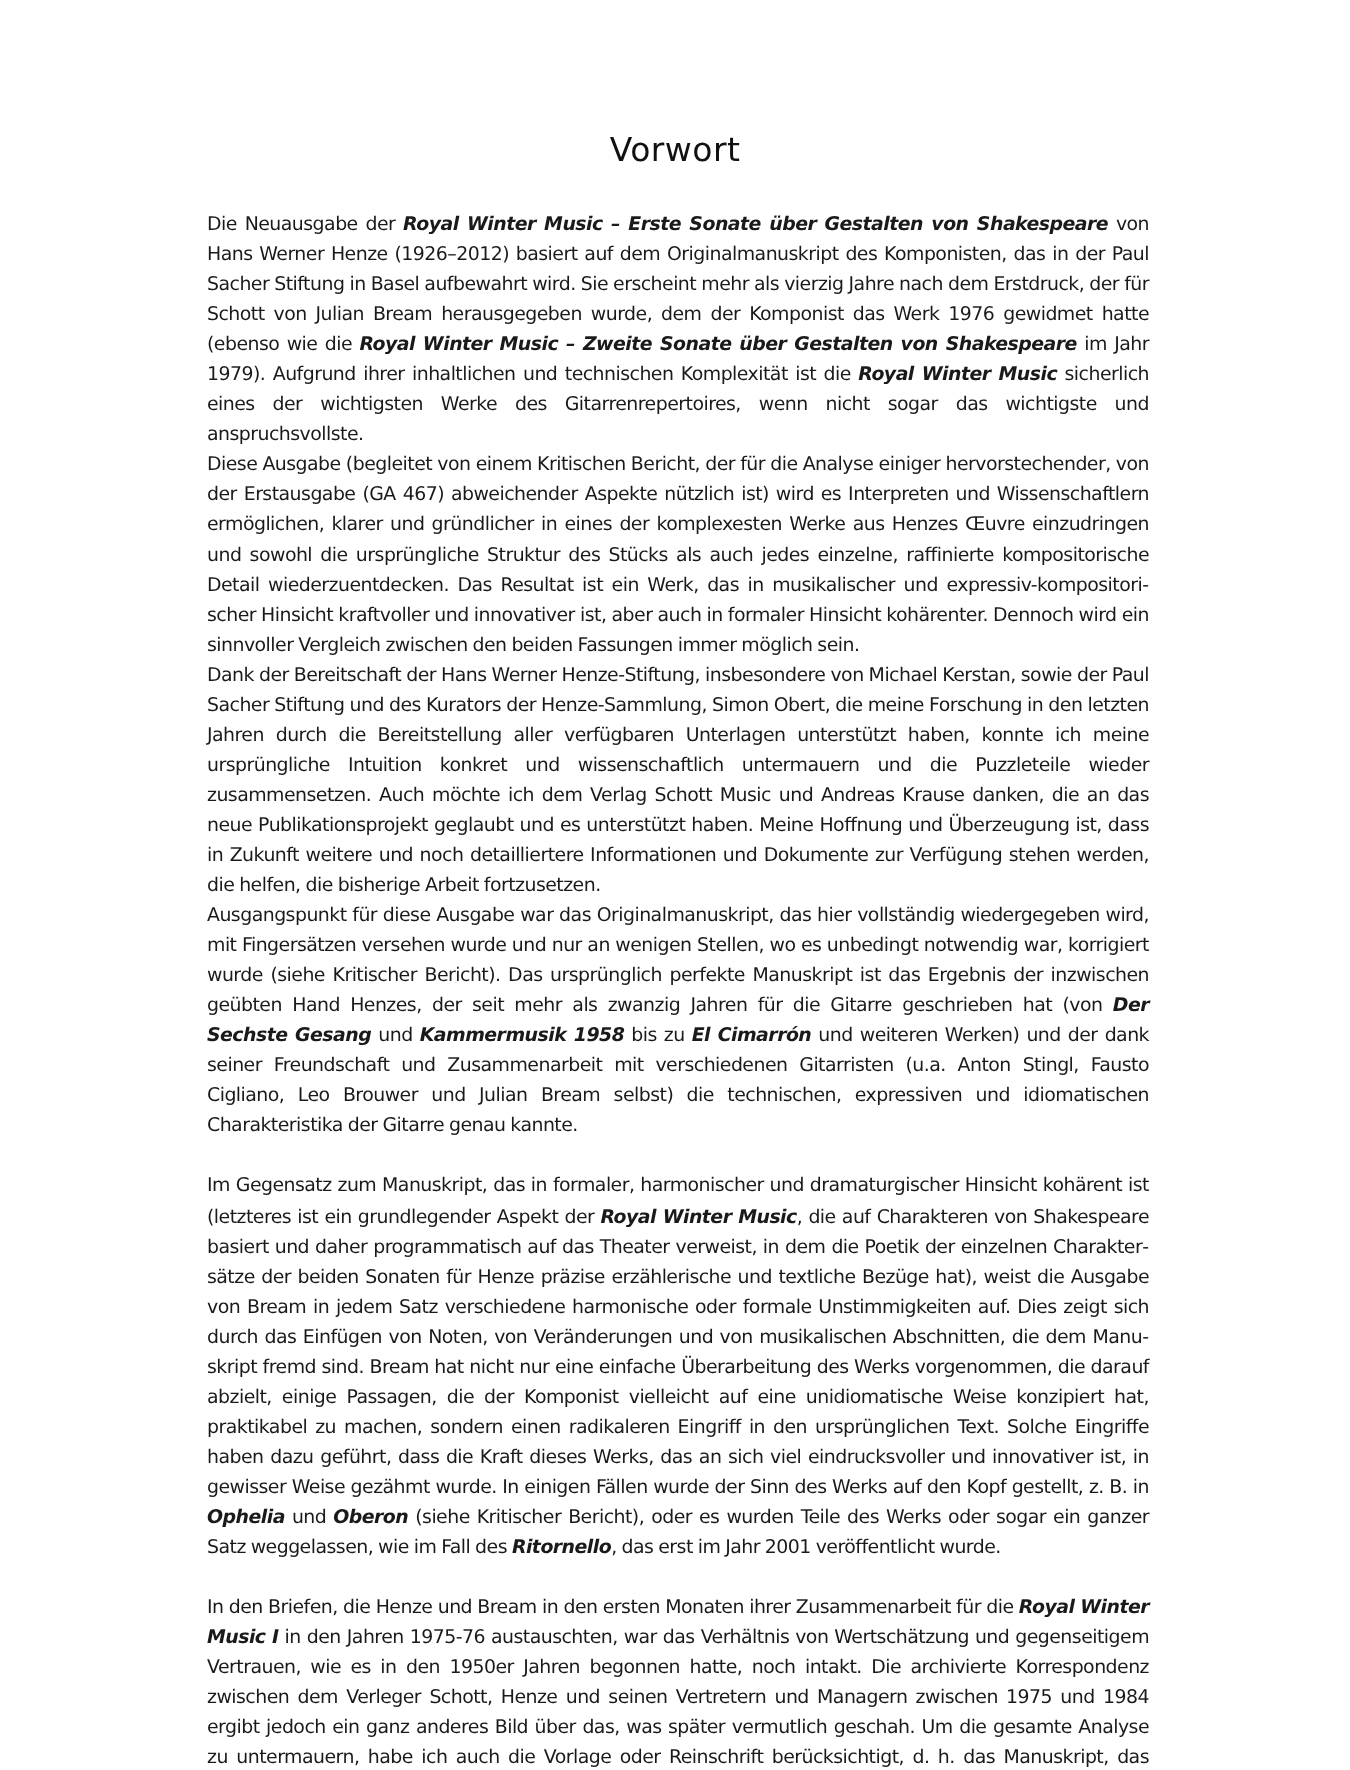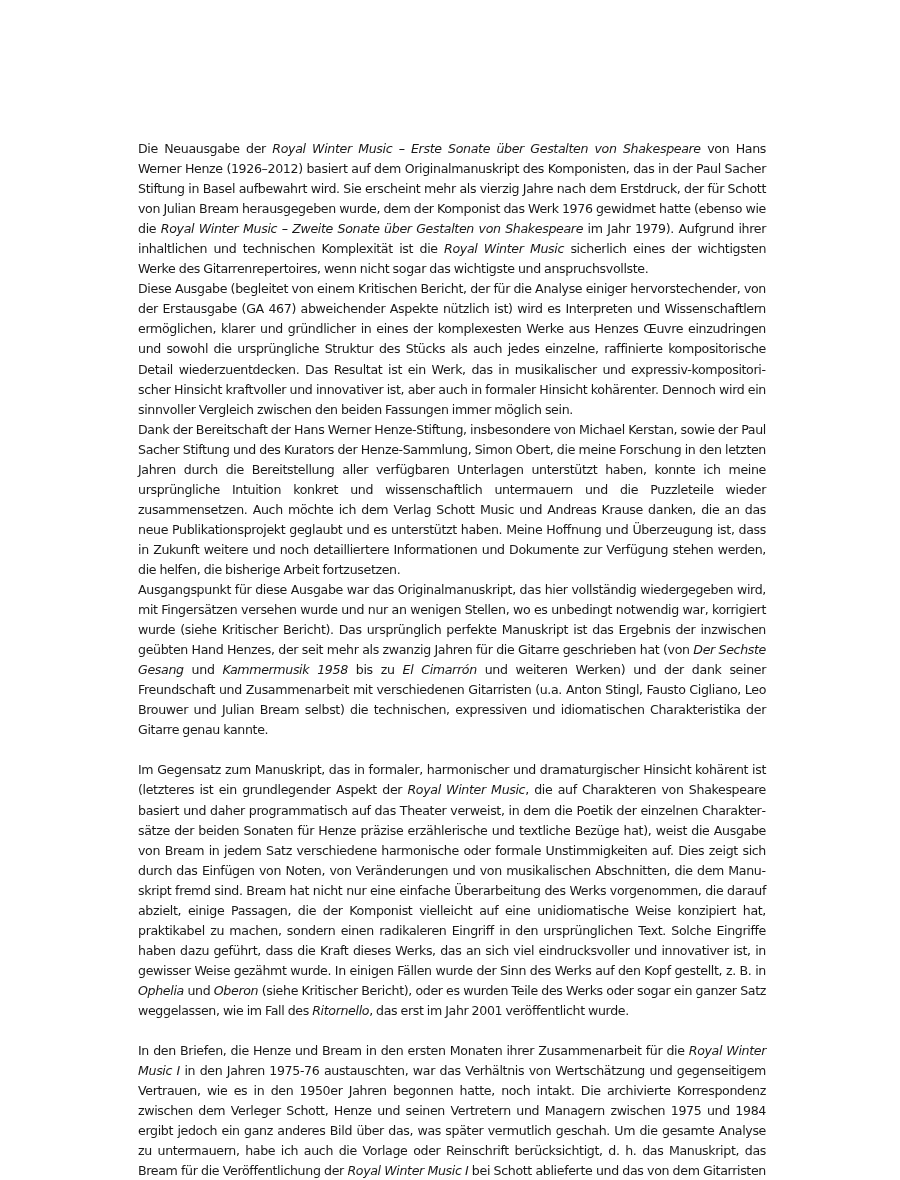--- a/index.html
+++ b/index.html
@@ -49,26 +49,28 @@
     }
     .para {
       margin: 0;
       text-align: justify;
     }
     .para.gap {
       margin-top: 20px;
     }
     em {
       font-style: italic;
+      font-weight: bold;
     }
   </style>
 </head>
 <body>
 
 <div class="page">
+  <h1 class="title">Vorwort</h1>
   <div class="body-text" id="body-text">
       <p class="para"><span>Die Neuausgabe der </span><em>Royal Winter Music – Erste Sonate über Gestalten von Shakespeare</em><span> von Hans Werner Henze (1926–2012) basiert auf dem Originalmanuskript des Komponisten, das in der Paul Sacher Stiftung in Basel aufbewahrt wird. Sie erscheint mehr als vierzig Jahre nach dem Erstdruck, der für Schott von Julian Bream herausgegeben wurde, dem der Komponist das Werk 1976 gewidmet hatte (ebenso wie die </span><em>Royal Winter Music – Zweite Sonate über Gestalten von Shakespeare</em><span> im Jahr 1979). Aufgrund ihrer inhaltlichen und technischen Komplexität ist die </span><em>Royal Winter Music</em><span> sicherlich eines der wichtigsten Werke des Gitarrenrepertoires, wenn nicht sogar das wichtigste und anspruchsvollste.</span></p>
       <p class="para"><span>Diese Ausgabe (begleitet von einem Kritischen Bericht, der für die Analyse einiger hervorstechender, von der Erstausgabe (GA 467) abweichender Aspekte nützlich ist) wird es Interpreten und Wissenschaftlern ermöglichen, klarer und gründlicher in eines der komplexesten Werke aus Henzes Œuvre einzudringen und sowohl die ursprüngliche Struktur des Stücks als auch jedes einzelne, raffinierte kompositorische Detail wiederzuentdecken. Das Resultat ist ein Werk, das in musikalischer und expressiv-kompositori­scher Hinsicht kraftvoller und innovativer ist, aber auch in formaler Hinsicht kohärenter. Dennoch wird ein sinnvoller Vergleich zwischen den beiden Fassungen immer möglich sein.</span></p>
       <p class="para"><span>Dank der Bereitschaft der Hans Werner Henze-Stiftung, insbesondere von Michael Kerstan, sowie der Paul Sacher Stiftung und des Kurators der Henze-Sammlung, Simon Obert, die meine Forschung in den letzten Jahren durch die Bereitstellung aller verfügbaren Unterlagen unterstützt haben, konnte ich meine ursprüngliche Intuition konkret und wissenschaftlich untermauern und die Puzzleteile wieder zusammensetzen. Auch möchte ich dem Verlag Schott Music und Andreas Krause danken, die an das neue Publikationsprojekt geglaubt und es unterstützt haben. Meine Hoffnung und Überzeugung ist, dass in Zukunft weitere und noch detailliertere Informationen und Dokumente zur Verfügung stehen werden, die helfen, die bisherige Arbeit fortzusetzen.</span></p>
       <p class="para"><span>Ausgangspunkt für diese Ausgabe war das Originalmanuskript, das hier vollständig wiedergegeben wird, mit Fingersätzen versehen wurde und nur an wenigen Stellen, wo es unbedingt notwendig war, korrigiert wurde (siehe Kritischer Bericht). Das ursprünglich perfekte Manuskript ist das Ergebnis der inzwischen geübten Hand Henzes, der seit mehr als zwanzig Jahren für die Gitarre geschrieben hat (von </span><em>Der Sechste Gesang</em><span> und </span><em>Kammermusik 1958</em><span> bis zu </span><em>El Cimarrón</em><span> und weiteren Werken) und der dank seiner Freundschaft und Zusammenarbeit mit verschiedenen Gitarristen (u.a. Anton Stingl, Faus­to Cigliano, Leo Brouwer und Julian Bream selbst) die technischen, expressiven und idiomatischen Charakteristika der Gitarre genau kannte.</span></p>
       <p class="para gap"><span>Im Gegensatz zum Manuskript, das in formaler, harmonischer und dramaturgischer Hinsicht kohärent ist (letzteres ist ein grundlegender Aspekt der </span><em>Royal Winter Music</em><span>, die auf Charakteren von Shakespeare basiert und daher programmatisch auf das Theater verweist, in dem die Poetik der einzelnen Charakter­sätze der beiden Sonaten für Henze präzise erzählerische und textliche Bezüge hat), weist die Ausgabe von Bream in jedem Satz verschiedene harmonische oder formale Unstimmigkeiten auf. Dies zeigt sich durch das Einfügen von Noten, von Veränderungen und von musikalischen Abschnitten, die dem Manu­skript fremd sind. Bream hat nicht nur eine einfache Überarbeitung des Werks vorgenommen, die darauf abzielt, einige Passagen, die der Komponist vielleicht auf eine unidiomatische Weise konzipiert hat, praktikabel zu machen, sondern einen radikaleren Eingriff in den ursprünglichen Text. Solche Eingriffe haben dazu geführt, dass die Kraft dieses Werks, das an sich viel eindrucksvoller und innovativer ist, in gewisser Weise gezähmt wurde. In einigen Fällen wurde der Sinn des Werks auf den Kopf gestellt, z. B. in </span><em>Ophelia</em><span> und </span><em>Oberon</em><span> (siehe Kritischer Bericht), oder es wurden Teile des Werks oder sogar ein ganzer Satz weggelassen, wie im Fall des </span><em>Ritornello</em><span>, das erst im Jahr 2001 veröffentlicht wurde.</span></p>
       <p class="para gap"><span>In den Briefen, die Henze und Bream in den ersten Monaten ihrer Zusammenarbeit für die </span><em>Royal Winter Music I</em><span> in den Jahren 1975-76 austauschten, war das Verhältnis von Wertschätzung und gegenseitigem Vertrauen, wie es in den 1950er Jahren begonnen hatte, noch intakt. Die archivierte Korrespondenz zwischen dem Verleger Schott, Henze und seinen Vertretern und Managern zwischen 1975 und 1984 ergibt jedoch ein ganz anderes Bild über das, was später vermutlich geschah. Um die gesamte Analyse zu untermauern, habe ich auch die Vorlage oder Reinschrift berücksichtigt, d. h. das Manuskript, das Bream für die Veröffentlichung der </span><em>Royal Winter Music I</em><span> bei Schott ablieferte und das von dem Gitarristen überarbeitet und angepasst wurde, sowie die Korrekturen des Komponisten in den Korrekturfahnen.</span></p>
     </div>
 </div>
 

